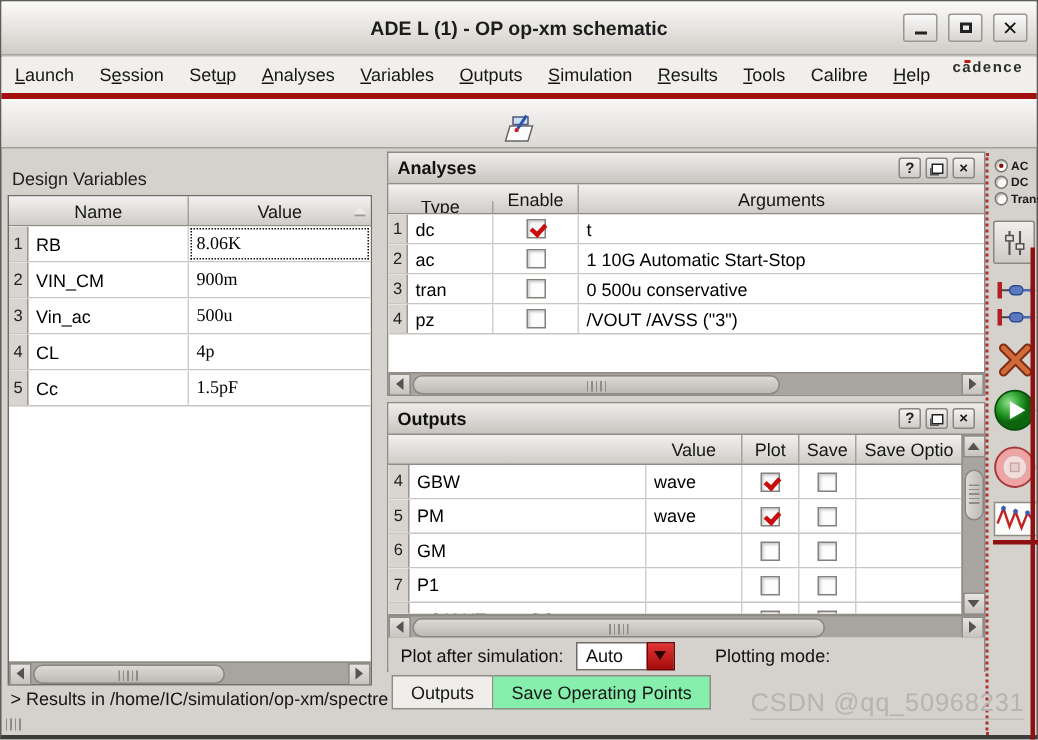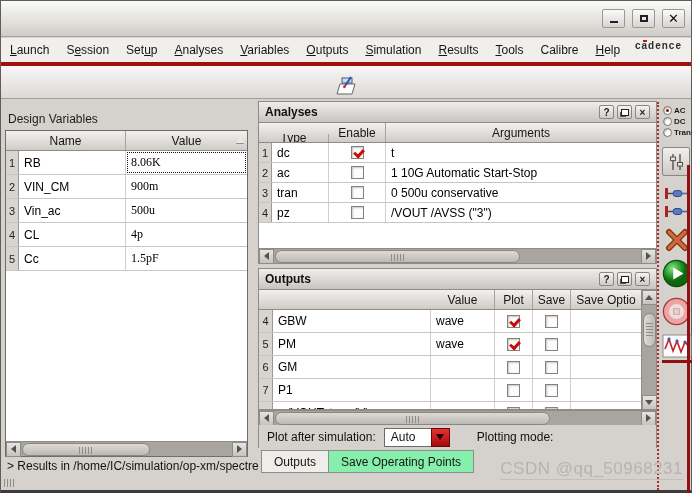--- a/index.html
+++ b/index.html
@@ -177,20 +177,21 @@
   
   #watermark { position:absolute; right:8px; top:360px; font-size:17px; letter-spacing:.5px; color:#b6b4b1;
     border-bottom:1px solid #c2c0bd; pointer-events:none; }
 </style>
 </head>
 <body>
 
 <div id="window">
 
   <div id="titlebar">
+    <span id="title-text">ADE L (1) - OP op-xm schematic</span>
     <div id="win-controls">
       <span class="win-btn">
           <span class="glyph-min"></span>
         </span>
       <span class="win-btn">
           <span class="glyph-max"></span>
         </span>
       <span class="win-btn">
           <span class="glyph-close">✕</span>
         </span>

